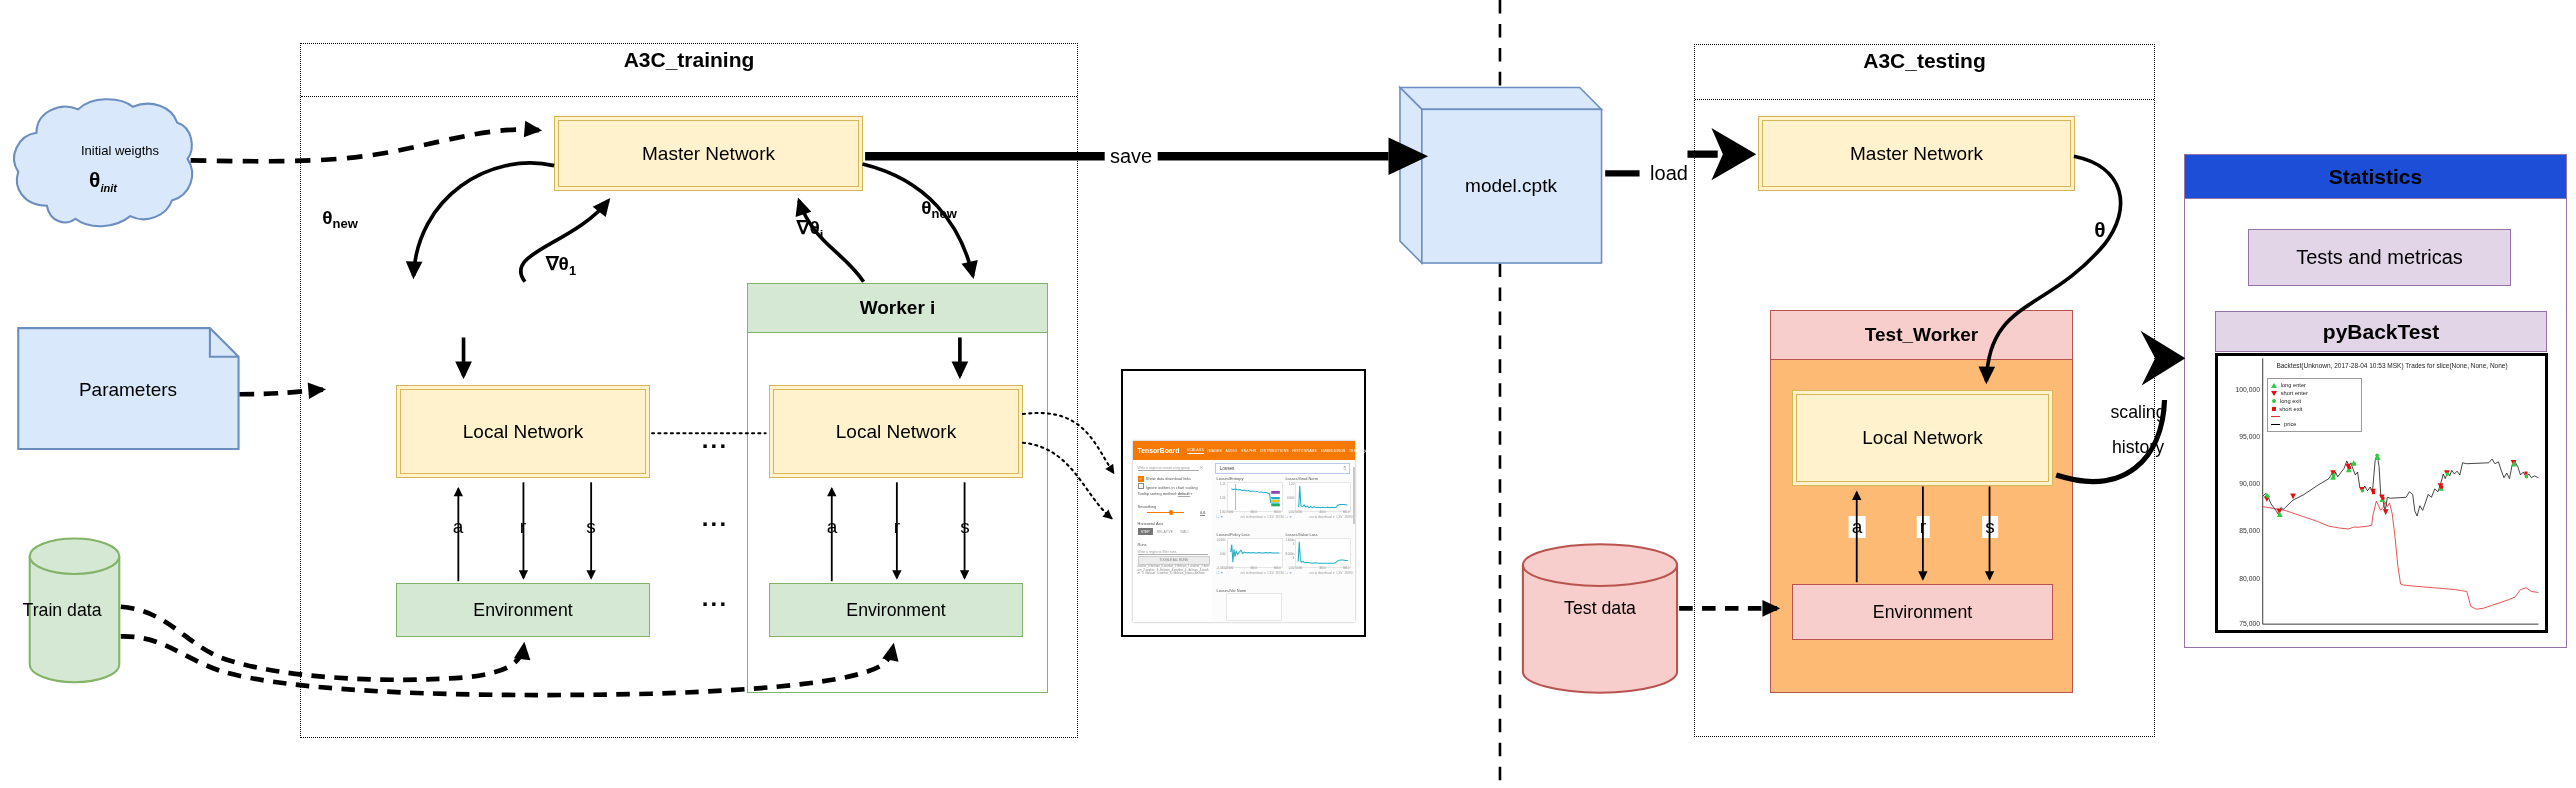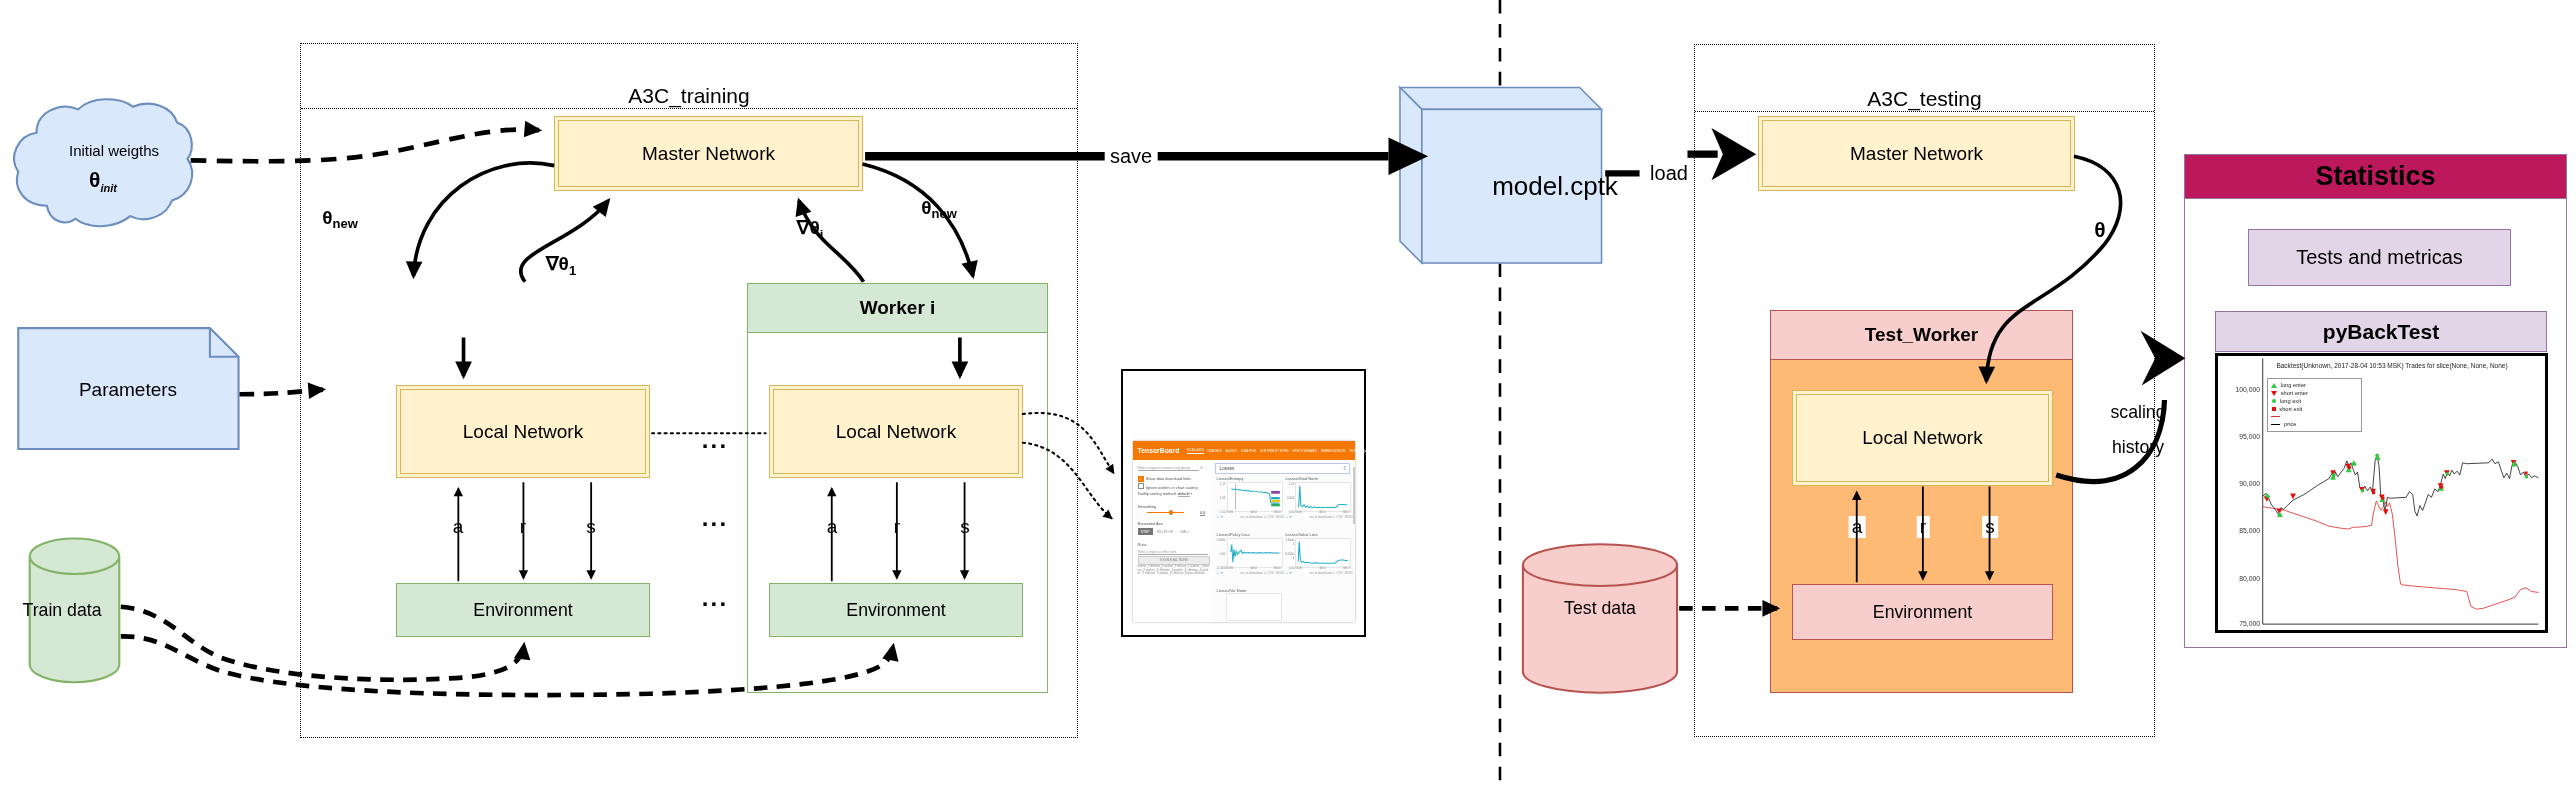--- a/index.html
+++ b/index.html
@@ -1,22 +1,22 @@
 <!DOCTYPE html>
 <html style="font-size:8.3px"><head>
 <meta charset="utf-8">
 <style>
   html,body{margin:0;padding:0;background:#fff;}
   #canvas{position:relative;width:2576px;height:788px;background:#fff;overflow:hidden;
           font-family:"Liberation Sans",sans-serif;color:#000;}
   svg{position:absolute;left:0;top:0;}
   .lbl{position:absolute;transform:translate(-50%,-50%);white-space:nowrap;}
   .pkg{position:absolute;border:1.6px dotted #000;}
-  .pkg-title{position:absolute;left:0;right:0;top:16px;border-bottom:1.6px dotted #000;
-             display:flex;align-items:flex-end;justify-content:center;font-weight:normal;font-size:21px;}
+  .pkg-title{position:absolute;left:0;right:0;top:4px;border-bottom:1.6px dotted #000;
+             display:flex;align-items:flex-start;justify-content:center;font-weight:bold;font-size:21px;}
   .dbox{position:absolute;background:#fff2cc;border:1.6px solid #d6b656;display:flex;align-items:center;justify-content:center;font-size:19px;}
   .dbox::before{content:"";position:absolute;inset:2.6px;border:1.3px solid #d6b656;pointer-events:none;}
   .wbox{position:absolute;border:1.6px solid #82b366;background:#fff;}
   .whead{position:absolute;left:0;right:0;top:0;height:48px;background:#d5e8d4;border-bottom:1.6px solid #82b366;
          display:flex;align-items:center;justify-content:center;font-weight:bold;font-size:19px;}
   .rbox{position:absolute;border:1.6px solid #b85450;background:#fdba74;}
   .rhead{position:absolute;left:0;right:0;top:0;height:48px;background:#f8cecc;border-bottom:1.6px solid #b85450;
          display:flex;align-items:center;justify-content:center;font-weight:bold;font-size:19px;}
   .gcell{position:absolute;background:#d5e8d4;border:1.6px solid #82b366;display:flex;align-items:center;justify-content:center;font-size:17.7px;}
   .rcell{position:absolute;background:#f8cecc;border:1.6px solid #b85450;display:flex;align-items:center;justify-content:center;font-size:17.7px;}
@@ -52,22 +52,22 @@
   .tbt{font-size:3.9px;color:#555;margin-bottom:1px;}
   .tbplot{position:relative;height:32px;}
   .tyt{position:absolute;left:0;top:0;width:8.9px;height:100%;font-size:2.9px;color:#888;text-align:right;
        display:flex;flex-direction:column;justify-content:space-between;}
   .tplot-svg{position:absolute;left:10px;top:0;width:54px;height:28px;border:0.5px solid #e6e6e6;background:#fff;}
   .txt{position:absolute;left:10px;bottom:0;width:54px;display:flex;justify-content:space-between;font-size:2.6px;color:#888;}
   .tbctl{display:flex;align-items:center;gap:1.6px;font-size:3.1px;color:#999;margin-top:1px;}
   .blueic{color:#3d78c9;font-size:3.6px;}
   
   #stat{position:absolute;left:2184px;top:154px;width:381px;height:492px;border:1.6px solid #9673a6;background:#fff;}
-  #stathead{position:absolute;left:0;right:0;top:0;height:43px;background:#be185d;border-bottom:1.6px solid #9673a6;
-            display:flex;align-items:center;justify-content:center;font-weight:bold;font-size:27px;}
+  #stathead{position:absolute;left:0;right:0;top:0;height:43px;background:#1d4ed8;border-bottom:1.6px solid #9673a6;
+            display:flex;align-items:center;justify-content:center;font-weight:bold;font-size:21px;}
   #btframe{position:absolute;left:2215px;top:353px;width:327px;height:274px;border:3.1px solid #000;background:#fff;}
   .ytick{position:absolute;width:42px;text-align:right;font-size:6.8px;color:#333;transform:translateY(-50%);}
   #btlegend{position:absolute;left:2267px;top:378px;width:87px;background:#fff;border:0.5px solid #999;padding:2.6px 3.1px;font-size:5.7px;color:#222;}
   .lrow{display:flex;align-items:center;gap:3.6px;height:7.8px;}
   .tri-up{width:0;height:0;border-left:3.1px solid transparent;border-right:3.1px solid transparent;border-bottom:5.7px solid #2ecc40;}
   .tri-dn{width:0;height:0;border-left:3.1px solid transparent;border-right:3.1px solid transparent;border-top:5.7px solid #e01010;}
   .dotg{width:4.2px;height:4.2px;border-radius:50%;background:#2ecc40;margin-left:1px;}
   .sqr{width:3.6px;height:3.6px;background:#e01010;margin-left:1px;}
   .lnr{width:9.4px;height:0;border-top:1.3px solid #e03030;}
   .lnb{width:9.4px;height:0;border-top:1.3px solid #000;}
@@ -146,30 +146,30 @@
     <span class="greek">θ</span><span class="sub">new</span>
   </div>
 
   <div class="lbl ars" style="left:458px;top:527px;">a</div>
   <div class="lbl ars" style="left:523px;top:527px;">r</div>
   <div class="lbl ars" style="left:591px;top:527px;">s</div>
   <div class="lbl ars" style="left:832px;top:527px;">a</div>
   <div class="lbl ars" style="left:897px;top:527px;">r</div>
   <div class="lbl ars" style="left:965px;top:527px;">s</div>
 
-  <div class="lbl" style="left:114px;top:150px;font-size:15px;">Initial weigths</div>
+  <div class="lbl" style="left:120px;top:150px;font-size:13px;">Initial weigths</div>
   <div class="lbl" style="left:103px;top:181px;">
     <span style="font-weight:bold;font-size:21px;">θ</span><span class="sub" style="font-size:11px;font-style:italic;">init</span>
   </div>
   <div class="lbl" style="left:128px;top:390px;font-size:19px;">Parameters</div>
   <div class="lbl" style="left:62px;top:610px;font-size:17.7px;">Train data</div>
   <div class="lbl" style="left:1600px;top:608px;font-size:17.7px;">Test data</div>
 
   <div class="lbl whitebg" style="left:1131px;top:156px;font-size:20px;z-index:6;">save</div>
-  <div class="lbl" style="left:1511px;top:186px;font-size:26px;z-index:4;margin-left:44px;">model.cptk</div>
+  <div class="lbl" style="left:1511px;top:186px;font-size:19px;z-index:4;">model.cptk</div>
   <div class="lbl whitebg" style="left:1669px;top:173px;font-size:20px;z-index:6;">load</div>
 
   <div class="pkg" style="left:1694px;top:44px;width:459px;height:691px;">
     <div class="pkg-title" style="height:50px;">
       <span>A3C_testing</span>
     </div>
   </div>
 
   <div class="dbox" style="left:1758px;top:116px;width:315px;height:73px;">
     <span>Master Network</span>

